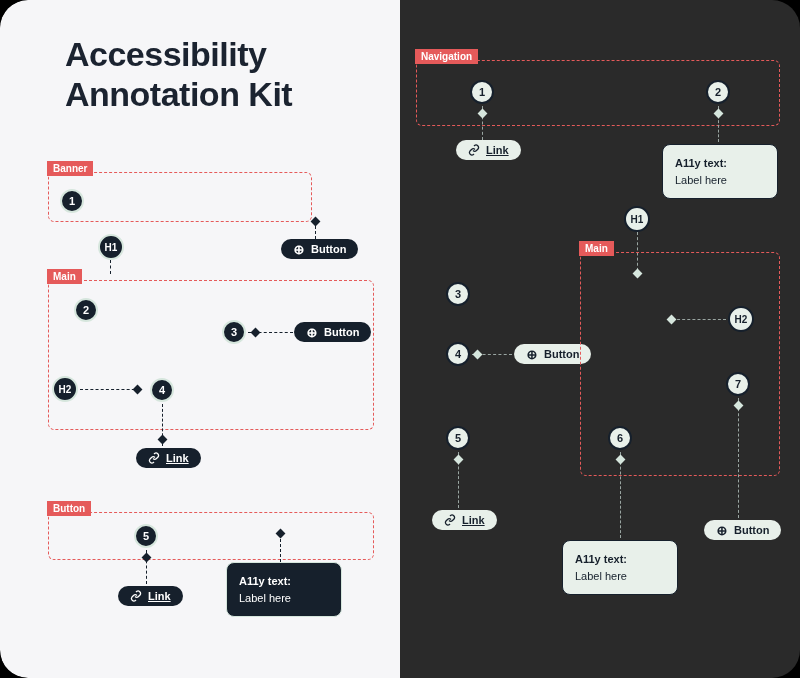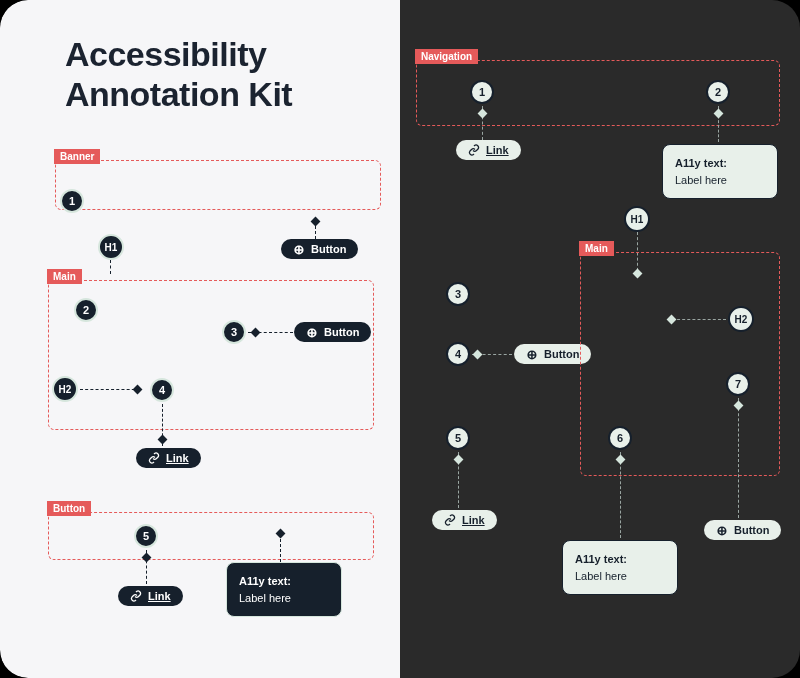--- a/index.html
+++ b/index.html
@@ -34,21 +34,21 @@
 </style>
 </head>
 <body>
 
 <div class="canvas">
   <div class="light-panel"></div>
 
   <div class="title" style="white-space:pre-line;">Accessibility
 Annotation Kit</div>
 
-  <div class="region" style="left:48px; top:160px; width:326px; height:50px;margin-left:7px;">
+  <div class="region" style="left:48px; top:172px; width:264px; height:50px;">
     <div class="region-label">Banner</div>
   </div>
   <div class="node dark" style="left:60px; top:189px;">1</div>
   <div class="diamond dark" style="left:312px; top:218px;"></div>
   <div class="connv" style="left:315px; top:221px; height:18px; border-color:#16202c;"></div>
   <div class="pill dark" style="left:281px; top:239px;">
     <span class="icon plus-icon"></span>
     <span class="txt">Button</span>
   </div>
 

